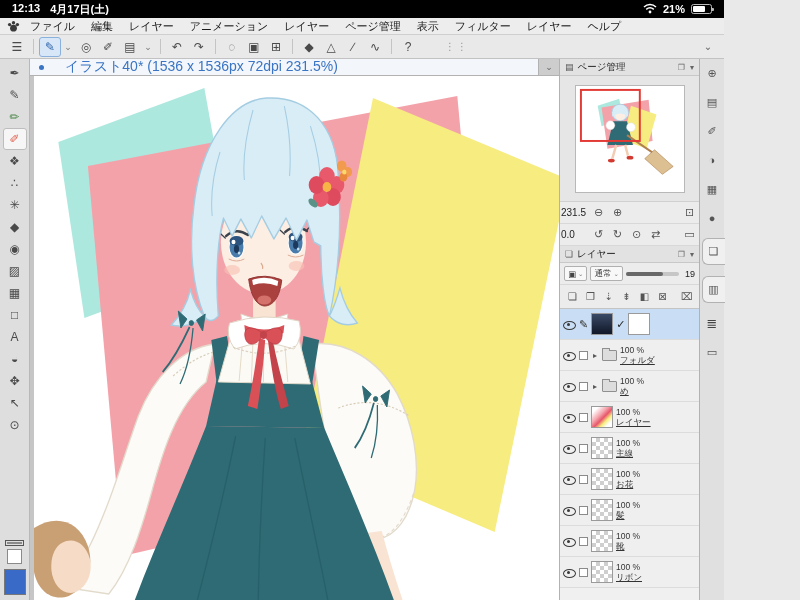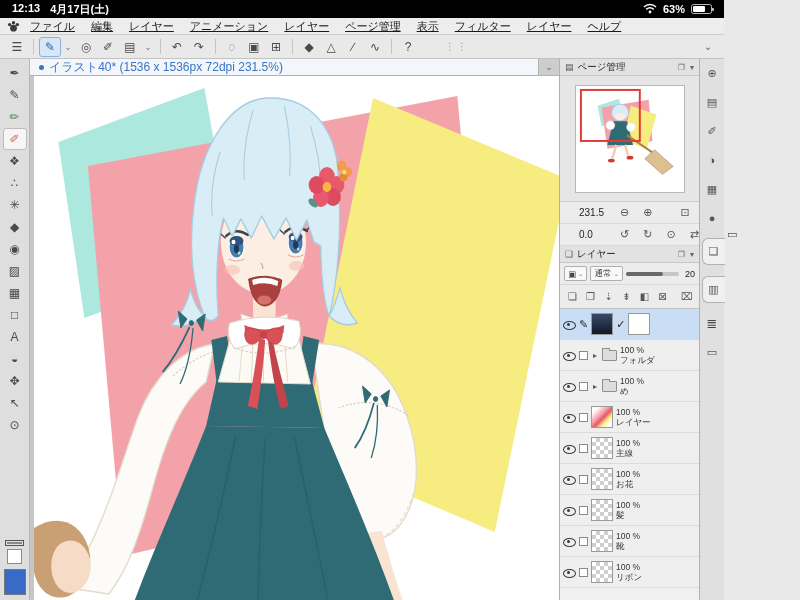--- a/index.html
+++ b/index.html
@@ -11,21 +11,21 @@
   
   .status-bar{height:18px;background:#000;color:#fff;font-size:11px;display:flex;align-items:center;padding:0 12px;flex:none;}
   .status-left{display:flex;gap:10px;font-weight:bold;}
   .status-right{margin-left:auto;display:flex;align-items:center;gap:6px;font-weight:bold;}
   .battery{width:21px;height:10px;border:1px solid #bbb;border-radius:2.5px;position:relative;}
   .battery::after{content:"";position:absolute;right:-3px;top:2.5px;width:2px;height:3.5px;background:#bbb;border-radius:0 1px 1px 0;}
   .battery-fill{position:absolute;left:1px;top:1px;bottom:1px;width:63%;background:#fff;border-radius:1px;}
 
   
   .menu-bar{height:17px;background:#ededed;border-bottom:1px solid #cfcfcf;display:flex;align-items:center;padding-left:7px;font-size:11px;color:#1a1a1a;flex:none;}
-  .menu-item{padding:0 8px;text-decoration:underline;}
+  .menu-item{padding:0 8px;}
   .app-logo{display:flex;align-items:center;margin-right:2px;}
 
   
   .toolbar{height:24px;background:#e9e9e9;border-bottom:1px solid #c2c2c2;display:flex;align-items:center;padding:0 6px;flex:none;}
   .tb{width:22px;height:20px;font-size:12px;color:#4a4a4a;display:flex;align-items:center;justify-content:center;border-radius:3px;}
   .tb.selected{background:#d8e7f8;border:1px solid #8ab0dc;color:#2b62aa;}
   .tb.small{width:14px;font-size:9px;color:#777;}
   .sep{width:1px;height:15px;background:#c4c4c4;margin:0 5px;}
   .grab{margin-left:26px;color:#9a9a9a;font-size:10px;letter-spacing:2px;}
   .tb-overflow{margin-left:auto;color:#666;font-size:10px;width:20px;text-align:center;}
@@ -40,38 +40,38 @@
   .tool.green{color:#4e8a4e;}
   .tool.coral{color:#e0604e;}
   .color-chips{margin-top:auto;display:flex;flex-direction:column;align-items:center;gap:5px;padding-bottom:5px;}
   .chip{width:15px;height:15px;border:1px solid #8a8a8a;}
   .chip.main{outline:1px solid #555;outline-offset:1px;}
   .accent-swatch{width:22px;height:26px;border:1px solid #777;}
 
   
   .center{flex:1;display:flex;flex-direction:column;min-width:0;}
   .tab-bar{height:17px;background:#cdcdcd;border-bottom:1px solid #b2b2b2;display:flex;align-items:stretch;flex:none;}
-  .doc-tab{flex:1;background:#f3f7fb;display:flex;align-items:center;gap:5px;padding:0 9px;border-right:1px solid #b2b2b2;font-size:12px;color:#3a74c4;white-space:nowrap;overflow:hidden;}
+  .doc-tab{flex:1;background:#f3f7fb;display:flex;align-items:center;gap:21px;padding:0 9px;border-right:1px solid #b2b2b2;font-size:14px;color:#3a74c4;white-space:nowrap;overflow:hidden;}
   .unsaved-dot{width:5px;height:5px;border-radius:50%;background:#3a74c4;flex:none;}
   .tab-end{width:20px;color:#666;font-size:9px;display:flex;align-items:center;justify-content:center;}
   .canvas{flex:1;background:#c6c6c6;padding-left:4px;min-height:0;}
   .page{width:100%;height:100%;background:#fff;overflow:hidden;}
   svg.illust{display:block;width:100%;height:100%;}
 
   
   .right-panel{width:140px;background:#ececec;border-left:1px solid #b2b2b2;display:flex;flex-direction:column;flex:none;font-size:10px;color:#333;}
   .panel-header{height:17px;background:#e2e2e2;border-bottom:1px solid #c8c8c8;display:flex;align-items:center;gap:4px;padding:0 5px;flex:none;}
   .ph-icon{font-size:9px;color:#555;}
   .panel-title{font-size:9.5px;color:#222;}
   .ph-actions{margin-left:auto;display:flex;gap:5px;}
   .ph-btn{font-size:8px;color:#666;}
   .nav-thumb-wrap{height:126px;background:#e6e6e6;display:flex;align-items:center;justify-content:center;border-bottom:1px solid #d0d0d0;flex:none;}
   .nav-thumb{width:110px;height:108px;background:#fff;border:1px solid #b8b8b8;}
   .nav-thumb svg{display:block;width:100%;height:100%;}
-  .nav-row{height:22px;display:flex;align-items:center;gap:14px;padding:0 19px;border-bottom:1px solid #d8d8d8;flex:none;}
+  .nav-row{height:22px;display:flex;align-items:center;gap:2px;padding:0 1px;border-bottom:1px solid #d8d8d8;flex:none;}
   .nav-value{font-size:10px;color:#222;min-width:27px;}
   .nav-btn{width:17px;height:16px;font-size:11px;color:#555;display:flex;align-items:center;justify-content:center;}
   .nav-spacer{flex:1;}
   .blend-row{height:22px;display:flex;align-items:center;gap:3px;padding:0 4px;border-bottom:1px solid #d8d8d8;flex:none;}
   .mini-dd{height:15px;border:1px solid #b0b0b0;background:#f8f8f8;border-radius:2px;display:flex;align-items:center;font-size:8.5px;color:#444;padding:0 3px;gap:2px;}
   .dd-caret{font-size:6.5px;color:#777;}
   .opacity-slider{flex:1;height:4px;background:#c6c6c6;border-radius:2px;position:relative;}
   .opacity-fill{position:absolute;left:0;top:0;bottom:0;width:70%;background:#686868;border-radius:2px;}
   .opacity-value{font-size:9px;min-width:13px;text-align:right;color:#222;}
   .layer-actions{height:24px;display:flex;align-items:center;gap:3px;padding:0 5px;border-bottom:1px solid #c4c4c4;flex:none;}
@@ -88,21 +88,21 @@
   .folder-ico{width:15px;height:11px;background:#dddddd;border:1px solid #8f8f8f;border-radius:1px;position:relative;flex:none;}
   .folder-ico::before{content:"";position:absolute;left:-1px;top:-3px;width:6px;height:2px;background:#dddddd;border:1px solid #8f8f8f;border-bottom:none;border-radius:1px 1px 0 0;}
   .thumb{width:22px;height:22px;border:1px solid #9a9a9a;flex:none;background:#fff;}
   .thumb.checker{background-image:repeating-conic-gradient(#cfcfcf 0 25%,#ffffff 0 50%);background-size:8px 8px;}
   .thumb.artwork{background:linear-gradient(135deg,#ffffff 15%,#f4a3ab 40%,#e8566b 55%,#f7ec80 70%,#ffffff 85%);}
   .thumb.dark{background:linear-gradient(180deg,#3a4a66,#101828);}
   .edit-glyph{font-size:11px;color:#333;flex:none;}
   .check-mark{font-size:11px;color:#222;flex:none;}
   .layer-meta{display:flex;flex-direction:column;line-height:1.2;overflow:hidden;}
   .layer-opacity{font-size:8.5px;color:#333;white-space:nowrap;}
-  .layer-name{font-size:8.5px;color:#333;white-space:nowrap;}
+  .layer-name{font-size:8.5px;color:#333;white-space:nowrap;text-decoration:underline;}
 
   
   .right-strip{width:25px;background:#e0e0e0;border-left:1px solid #b2b2b2;display:flex;flex-direction:column;align-items:center;padding-top:5px;gap:11px;flex:none;}
   .strip-btn{width:18px;height:18px;font-size:11px;color:#555;display:flex;align-items:center;justify-content:center;flex:none;}
   .strip-btn.tab{width:23px;height:27px;background:#f0f0f0;border:1px solid #b2b2b2;border-right:none;border-radius:6px 0 0 6px;margin-left:2px;}
   .strip-btn.big{font-size:13px;color:#444;}
 </style>
 </head>
 <body>
 
@@ -112,21 +112,21 @@
     <div class="status-left">
       <span>12:13</span>
       <span>4月17日(土)</span>
     </div>
     <div class="status-right">
       <span><svg width="14" height="11" viewBox="0 0 14 11">
             <path d="M1,4 C4.5,0.8 9.5,0.8 13,4" stroke="#fff" stroke-width="1.5" fill="none"></path>
             <path d="M3.2,6.4 C5.5,4.5 8.5,4.5 10.8,6.4" stroke="#fff" stroke-width="1.5" fill="none"></path>
             <circle cx="7" cy="9" r="1.4" fill="#fff"></circle>
           </svg></span>
-      <span>63%</span>
+      <span>21%</span>
       <span class="battery">
           <span class="battery-fill"></span>
         </span>
     </div>
   </div>
 
   <div class="menu-bar">
     <span class="app-logo">
         <svg width="13" height="13" viewBox="0 0 13 13">
           <circle cx="6.5" cy="8.2" r="3.4" fill="#3a3a3a"></circle>
@@ -379,21 +379,21 @@
           <span>▣</span>
           <span class="dd-caret">⌄</span>
         </span>
         <span class="mini-dd">
           <span>通常</span>
           <span class="dd-caret">⌄</span>
         </span>
         <span class="opacity-slider">
             <span class="opacity-fill"></span>
           </span>
-        <span class="opacity-value">20</span>
+        <span class="opacity-value">19</span>
       </div>
       <div class="layer-actions">
         <button class="la-btn">❏</button>
         <button class="la-btn">❐</button>
         <button class="la-btn">⇣</button>
         <button class="la-btn">⇟</button>
         <button class="la-btn">◧</button>
         <button class="la-btn">⊠</button>
         <button class="la-btn trash">⌧</button>
       </div>

